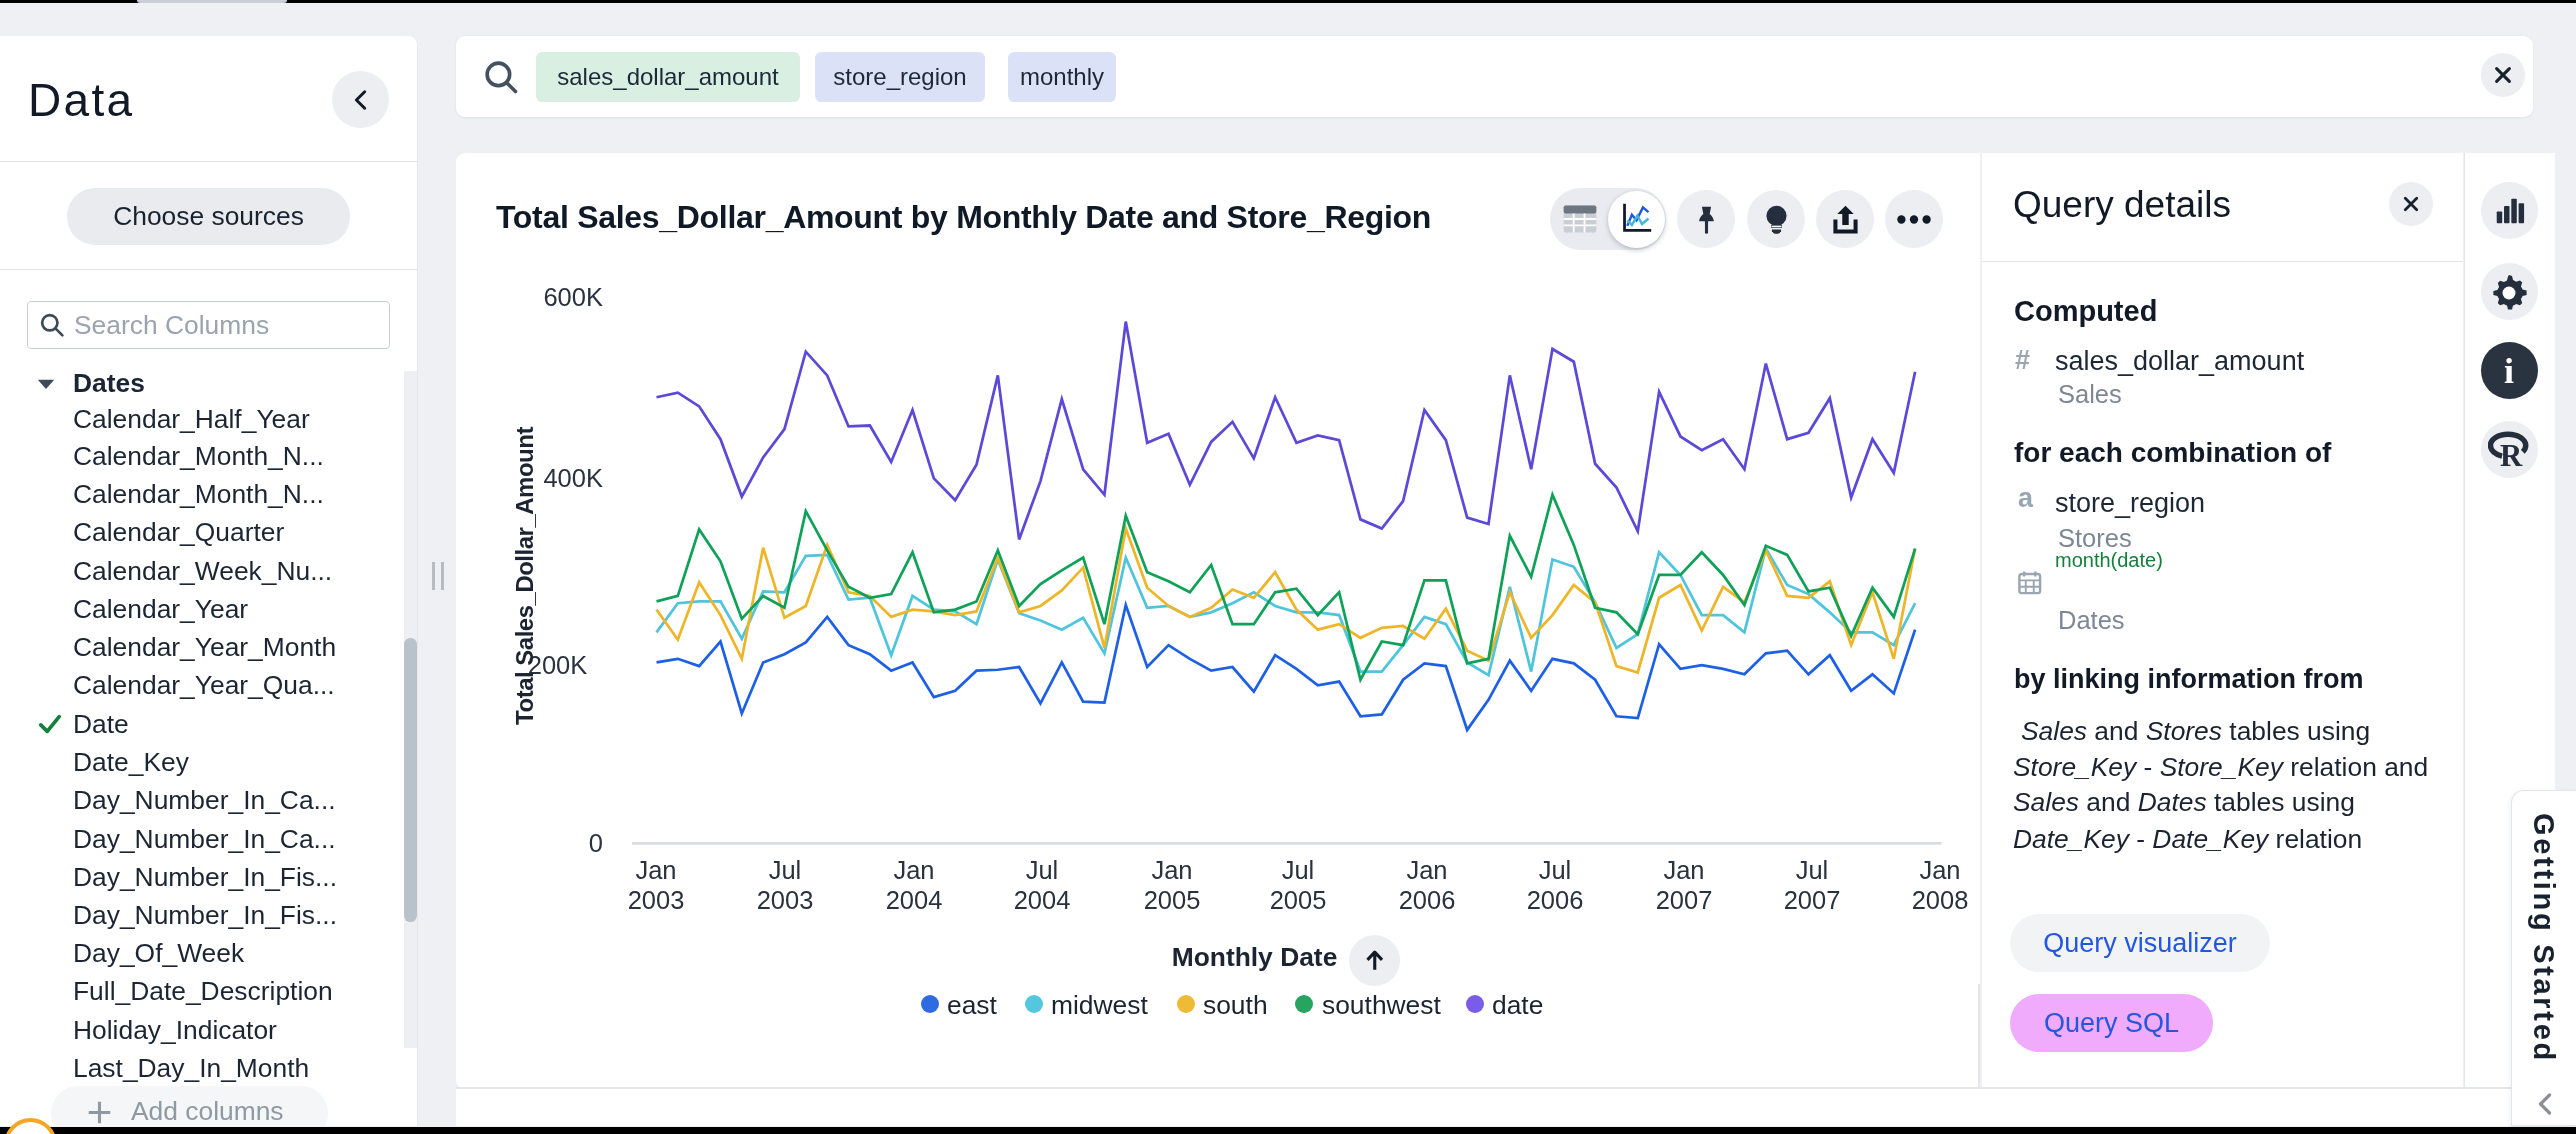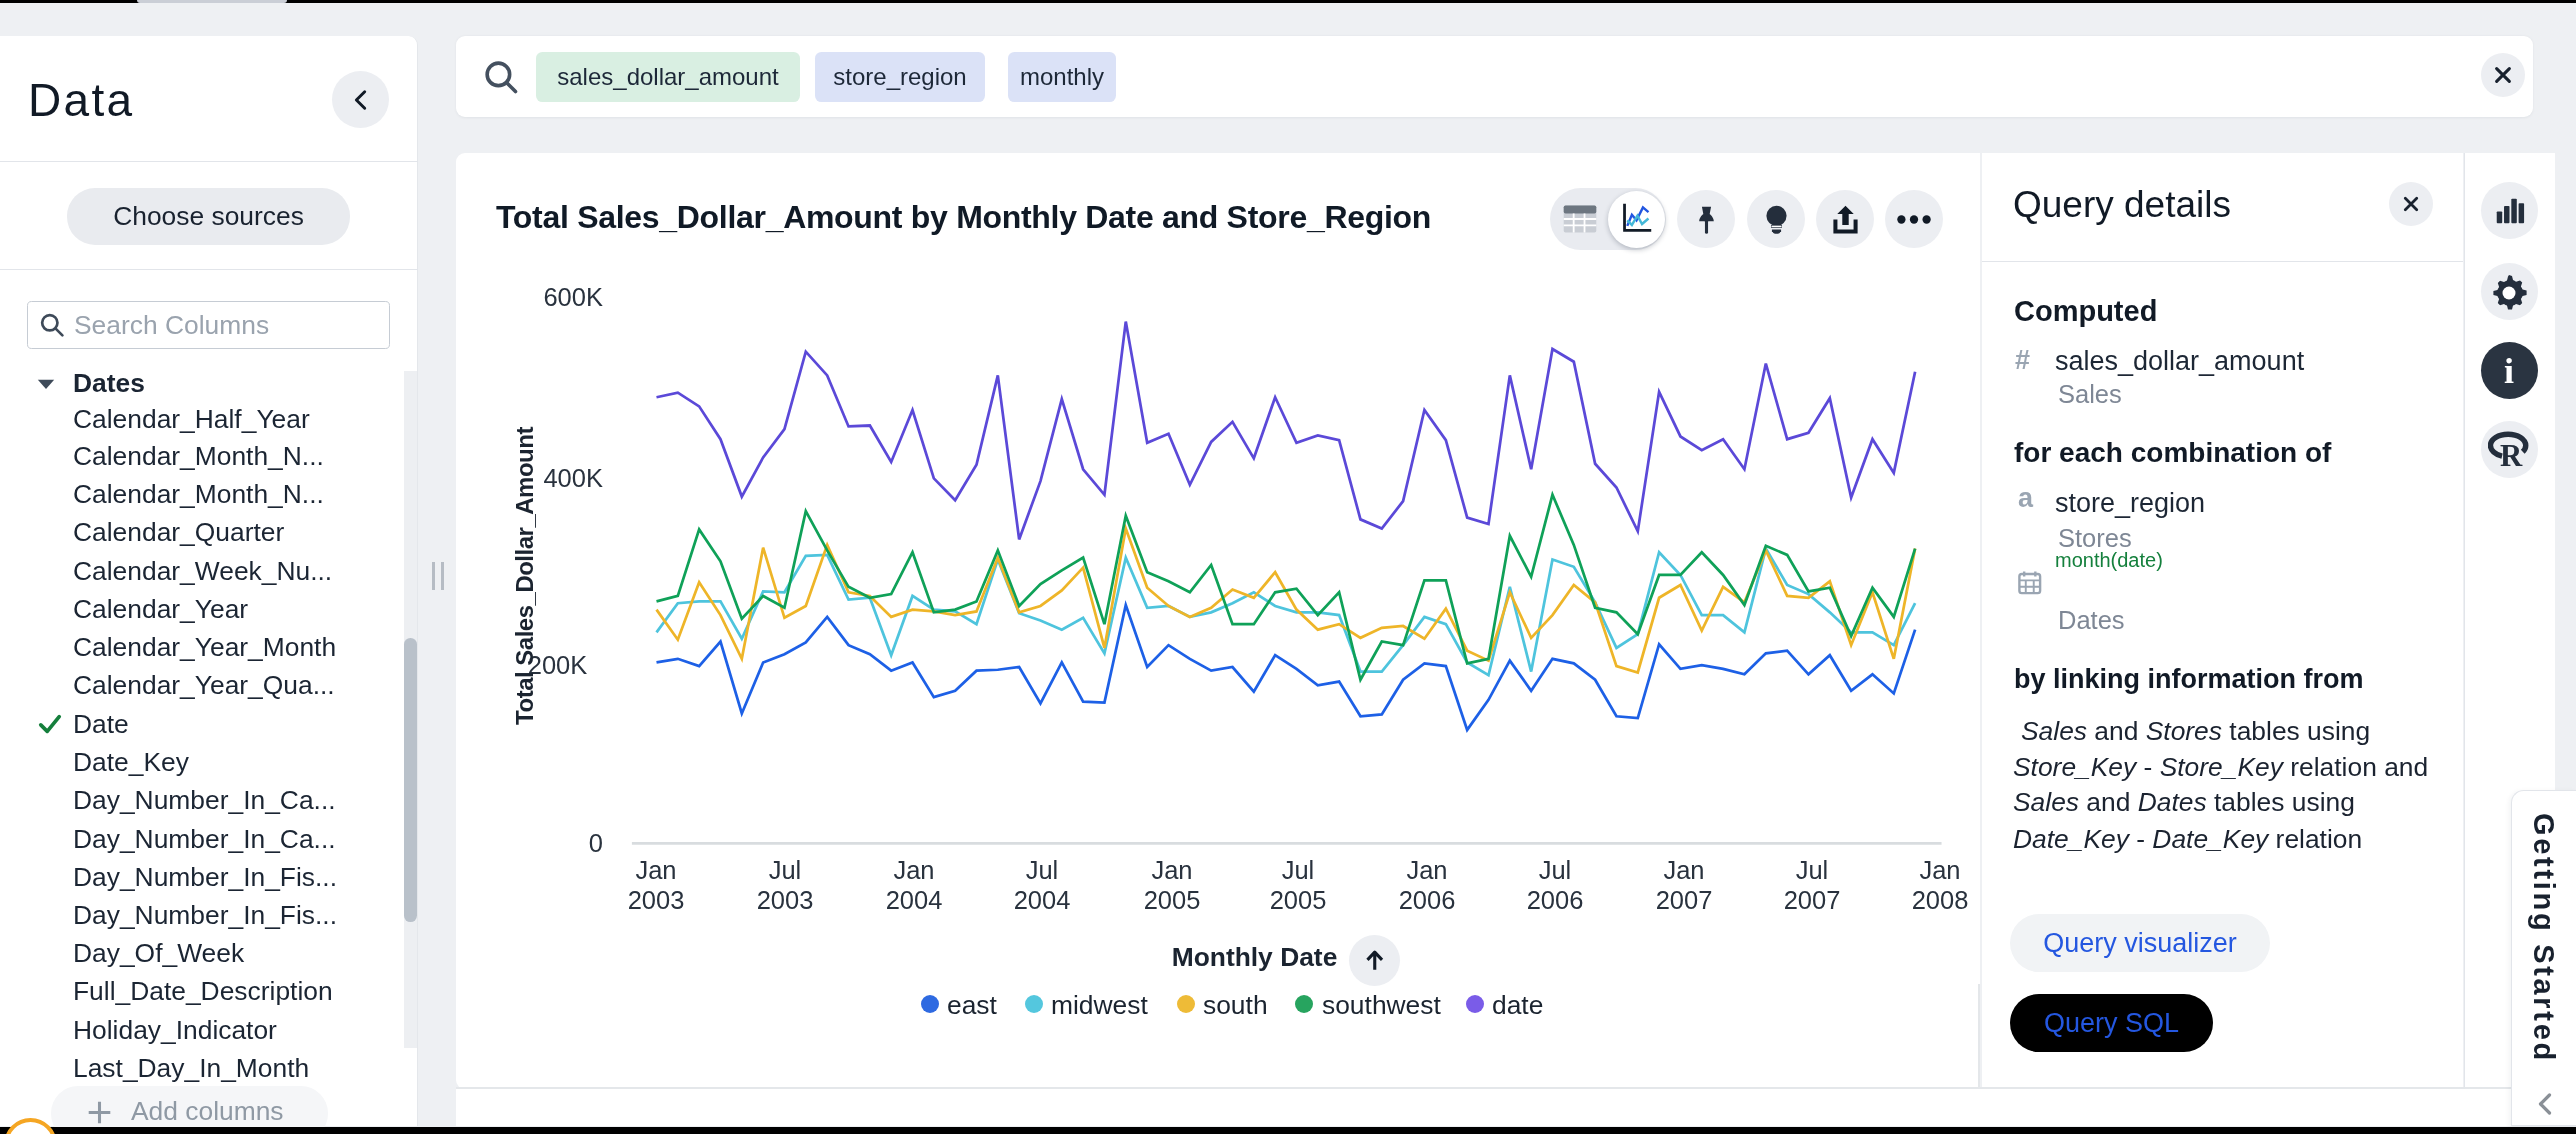--- a/index.html
+++ b/index.html
@@ -199,21 +199,21 @@
       <path d="M9 2 V8 M23 2 V8" stroke="#9aa5b2" stroke-width="3"></path>
     </svg>
 <div class="abs" style="left:73px;top:396px;font-size:20px;color:#15803d;font-weight:400;white-space:nowrap;">month(date)</div>
 <div class="abs" style="left:76px;top:453px;font-size:25.5px;color:#7e8795;font-weight:400;white-space:nowrap;">Dates</div>
 <div class="abs" style="left:32px;top:511px;font-size:27px;color:#111a26;font-weight:700;white-space:nowrap;">by linking information from</div>
 <div class="abs" style="left:31px;top:563px;font-size:26.4px;color:#1b2330;font-weight:400;white-space:nowrap;margin-left:8px;"><i>Sales</i> and <i>Stores</i> tables using</div>
 <div class="abs" style="left:31px;top:599px;font-size:26.4px;color:#1b2330;font-weight:400;white-space:nowrap;"><i>Store_Key</i> - <i>Store_Key</i> relation and</div>
 <div class="abs" style="left:31px;top:634px;font-size:26.4px;color:#1b2330;font-weight:400;white-space:nowrap;"><i>Sales</i> and <i>Dates</i> tables using</div>
 <div class="abs" style="left:31px;top:671px;font-size:26.4px;color:#1b2330;font-weight:400;white-space:nowrap;"><i>Date_Key</i> - <i>Date_Key</i> relation</div>
 <div class="abs" style="left:28px;top:761px;width:260px;height:58px;background:#f1f3f5;border-radius:29px;display:flex;align-items:center;justify-content:center;font-size:27px;color:#2457e0;">Query visualizer</div>
-<div class="abs" style="left:28px;top:841px;width:203px;height:58px;background:#000000;border-radius:29px;display:flex;align-items:center;justify-content:center;font-size:27px;color:#2457e0;">Query SQL</div>
+<div class="abs" style="left:28px;top:841px;width:203px;height:58px;background:#f0abfc;border-radius:29px;display:flex;align-items:center;justify-content:center;font-size:27px;color:#2457e0;">Query SQL</div>
 </div>
 
 <div class="abs" style="left:2464px;top:153px;width:0.9px;height:936px;background:#e2e5ea;"></div>
 <div class="card" style="left:2465px;top:153px;width:90px;height:936px;">
   <div class="circbtn" style="left:15.5px;top:29px;width:57px;height:57px;">
 <svg width="31" height="31" viewBox="0 0 34 34">
         <g fill="#242e3c">
           <rect x="3" y="18" width="6" height="13" rx="1"></rect>
           <rect x="11" y="12" width="6" height="19" rx="1"></rect>
           <rect x="19" y="4" width="6" height="27" rx="1"></rect>

